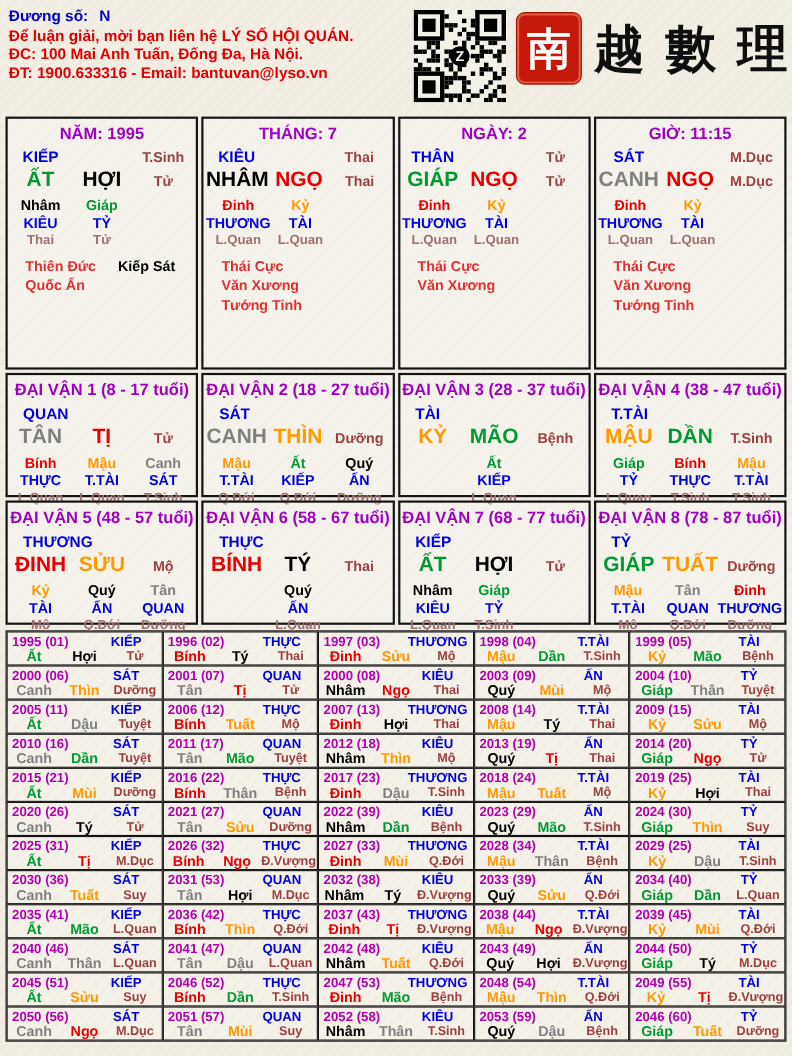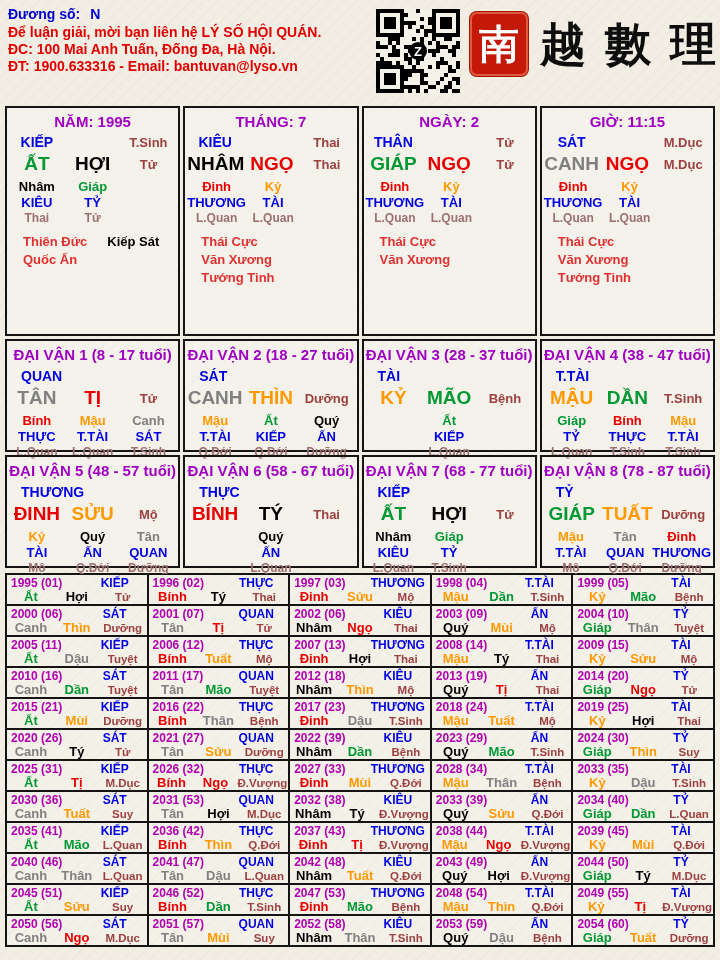--- a/index.html
+++ b/index.html
@@ -613,21 +613,21 @@
         <span class="ystar">QUAN</span>
       </div>
       <div class="yl2">
         <span class="ycan" style="color: rgb(128, 128, 128);">Tân</span>
         <span class="ychi" style="color: rgb(232, 0, 0);">Tị</span>
         <span class="ystg">Tử</span>
       </div>
     </div>
     <div class="ycell">
       <div class="yl1">
-        <span class="ylab">2002 (06)</span>
+        <span class="ylab">2000 (08)</span>
         <span class="ystar">KIÊU</span>
       </div>
       <div class="yl2">
         <span class="ycan" style="color: rgb(0, 0, 0);">Nhâm</span>
         <span class="ychi" style="color: rgb(232, 0, 0);">Ngọ</span>
         <span class="ystg">Thai</span>
       </div>
     </div>
     <div class="ycell">
       <div class="yl1">
@@ -910,21 +910,21 @@
         <span class="ystar">T.TÀI</span>
       </div>
       <div class="yl2">
         <span class="ycan" style="color: rgb(255, 153, 0);">Mậu</span>
         <span class="ychi" style="color: rgb(128, 128, 128);">Thân</span>
         <span class="ystg">Bệnh</span>
       </div>
     </div>
     <div class="ycell">
       <div class="yl1">
-        <span class="ylab">2033 (35)</span>
+        <span class="ylab">2029 (25)</span>
         <span class="ystar">TÀI</span>
       </div>
       <div class="yl2">
         <span class="ycan" style="color: rgb(255, 153, 0);">Kỷ</span>
         <span class="ychi" style="color: rgb(128, 128, 128);">Dậu</span>
         <span class="ystg">T.Sinh</span>
       </div>
     </div>
     <div class="ycell">
       <div class="yl1">
@@ -1185,21 +1185,21 @@
         <span class="ystar">ẤN</span>
       </div>
       <div class="yl2">
         <span class="ycan" style="color: rgb(0, 0, 0);">Quý</span>
         <span class="ychi" style="color: rgb(128, 128, 128);">Dậu</span>
         <span class="ystg">Bệnh</span>
       </div>
     </div>
     <div class="ycell">
       <div class="yl1">
-        <span class="ylab">2054 (60)</span>
+        <span class="ylab">2046 (60)</span>
         <span class="ystar">TỶ</span>
       </div>
       <div class="yl2">
         <span class="ycan" style="color: rgb(0, 153, 51);">Giáp</span>
         <span class="ychi" style="color: rgb(255, 153, 0);">Tuất</span>
         <span class="ystg">Dưỡng</span>
       </div>
     </div>
   </div>
 

